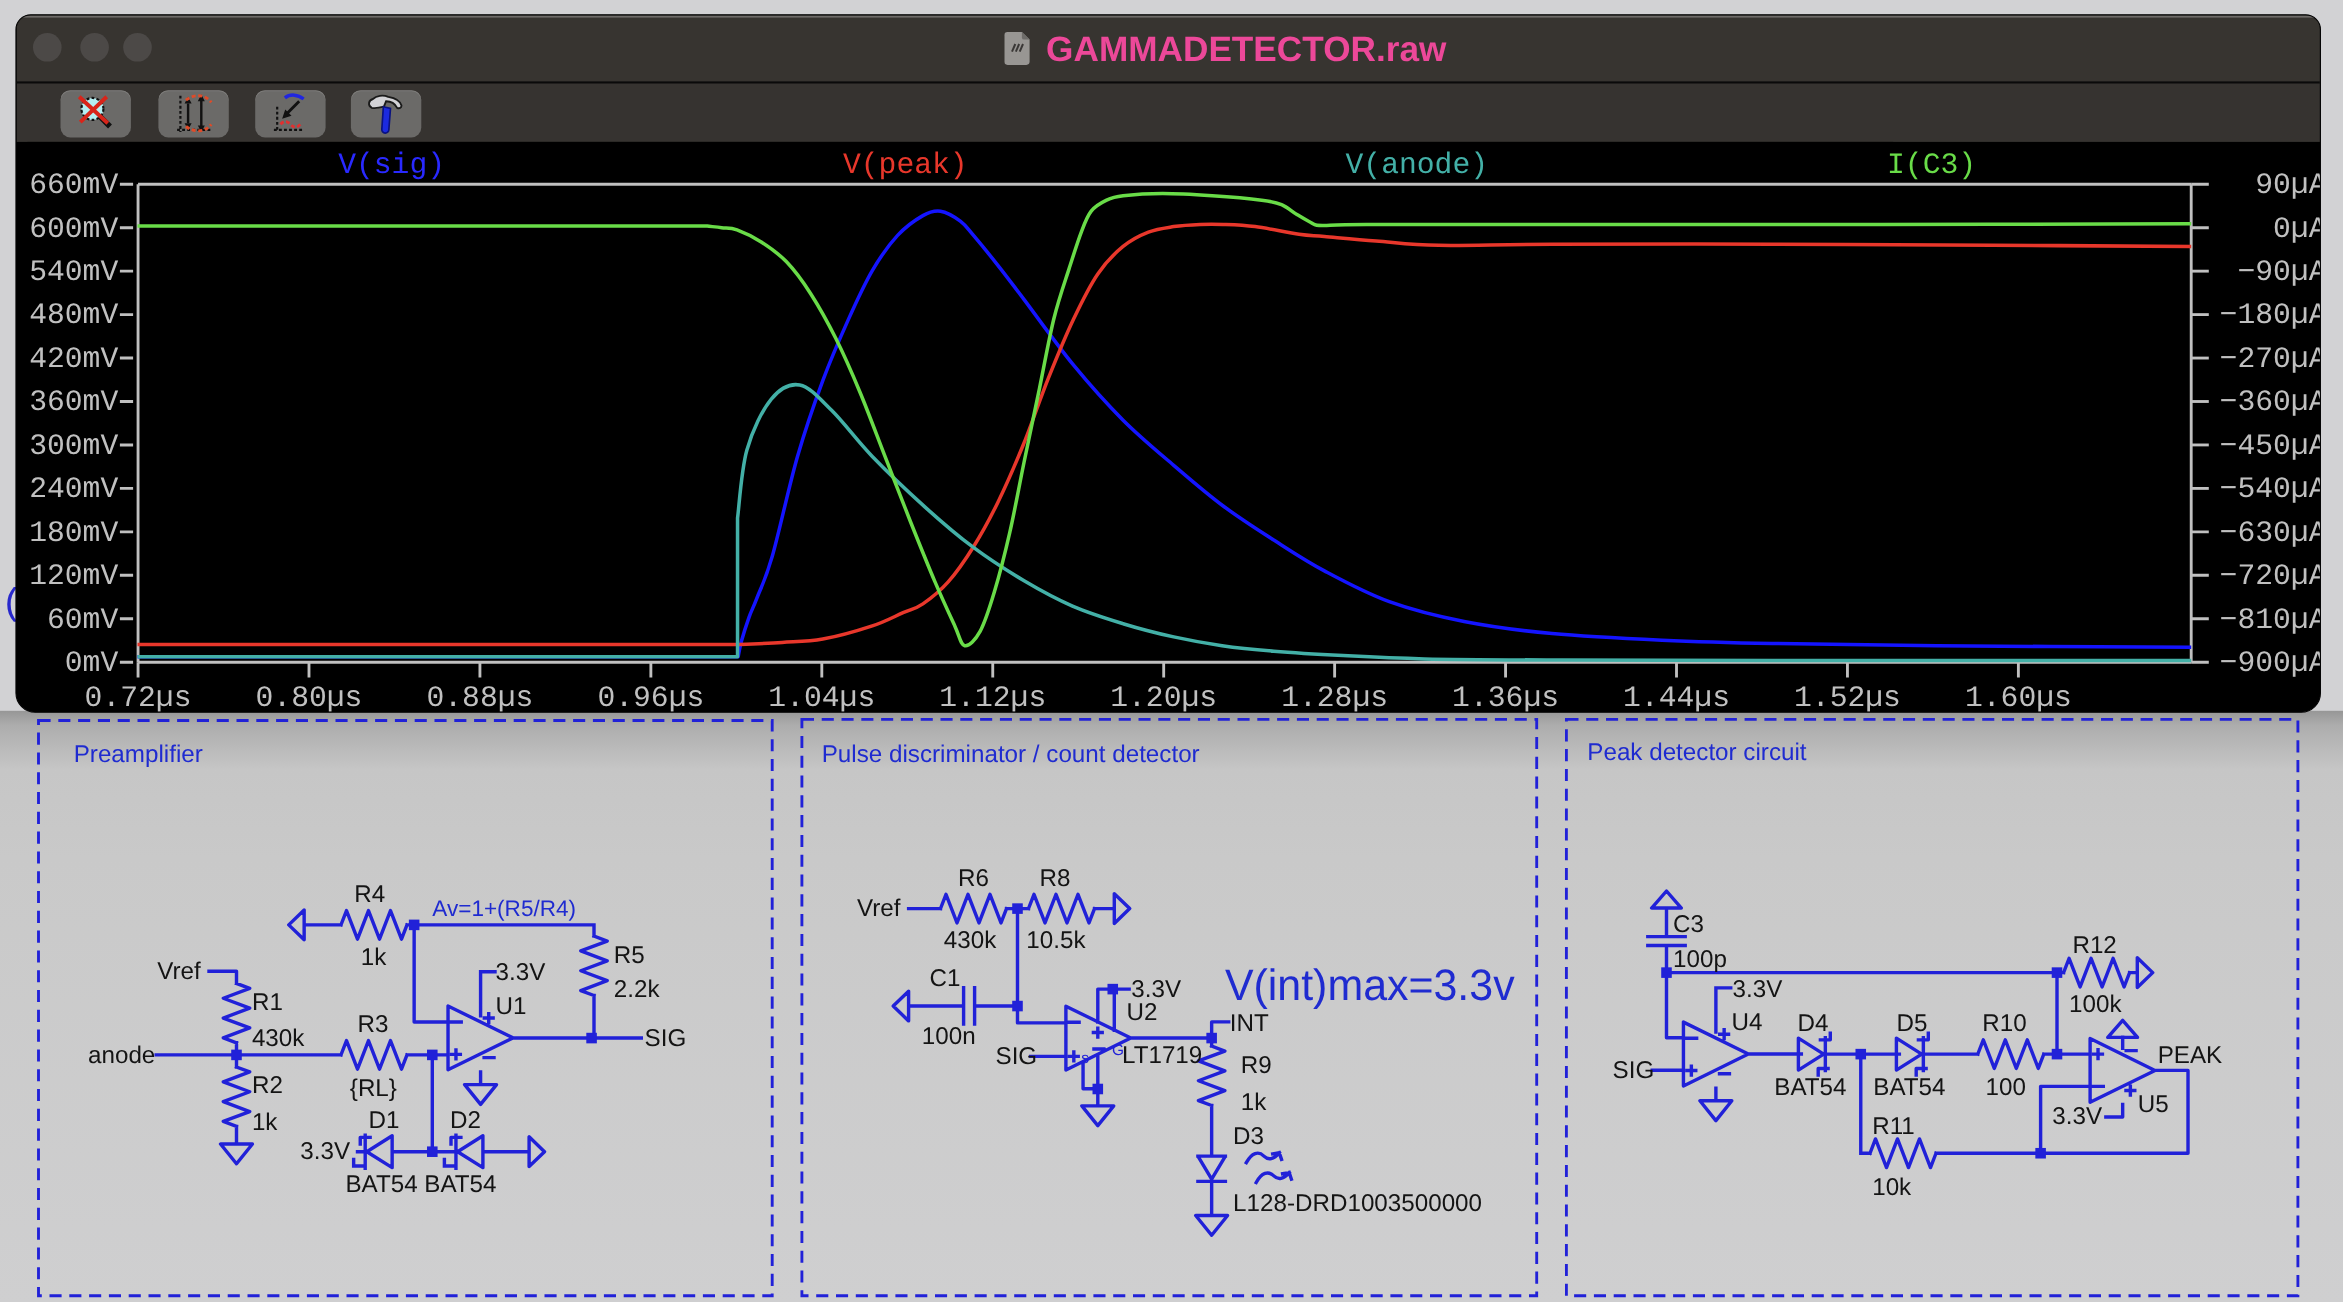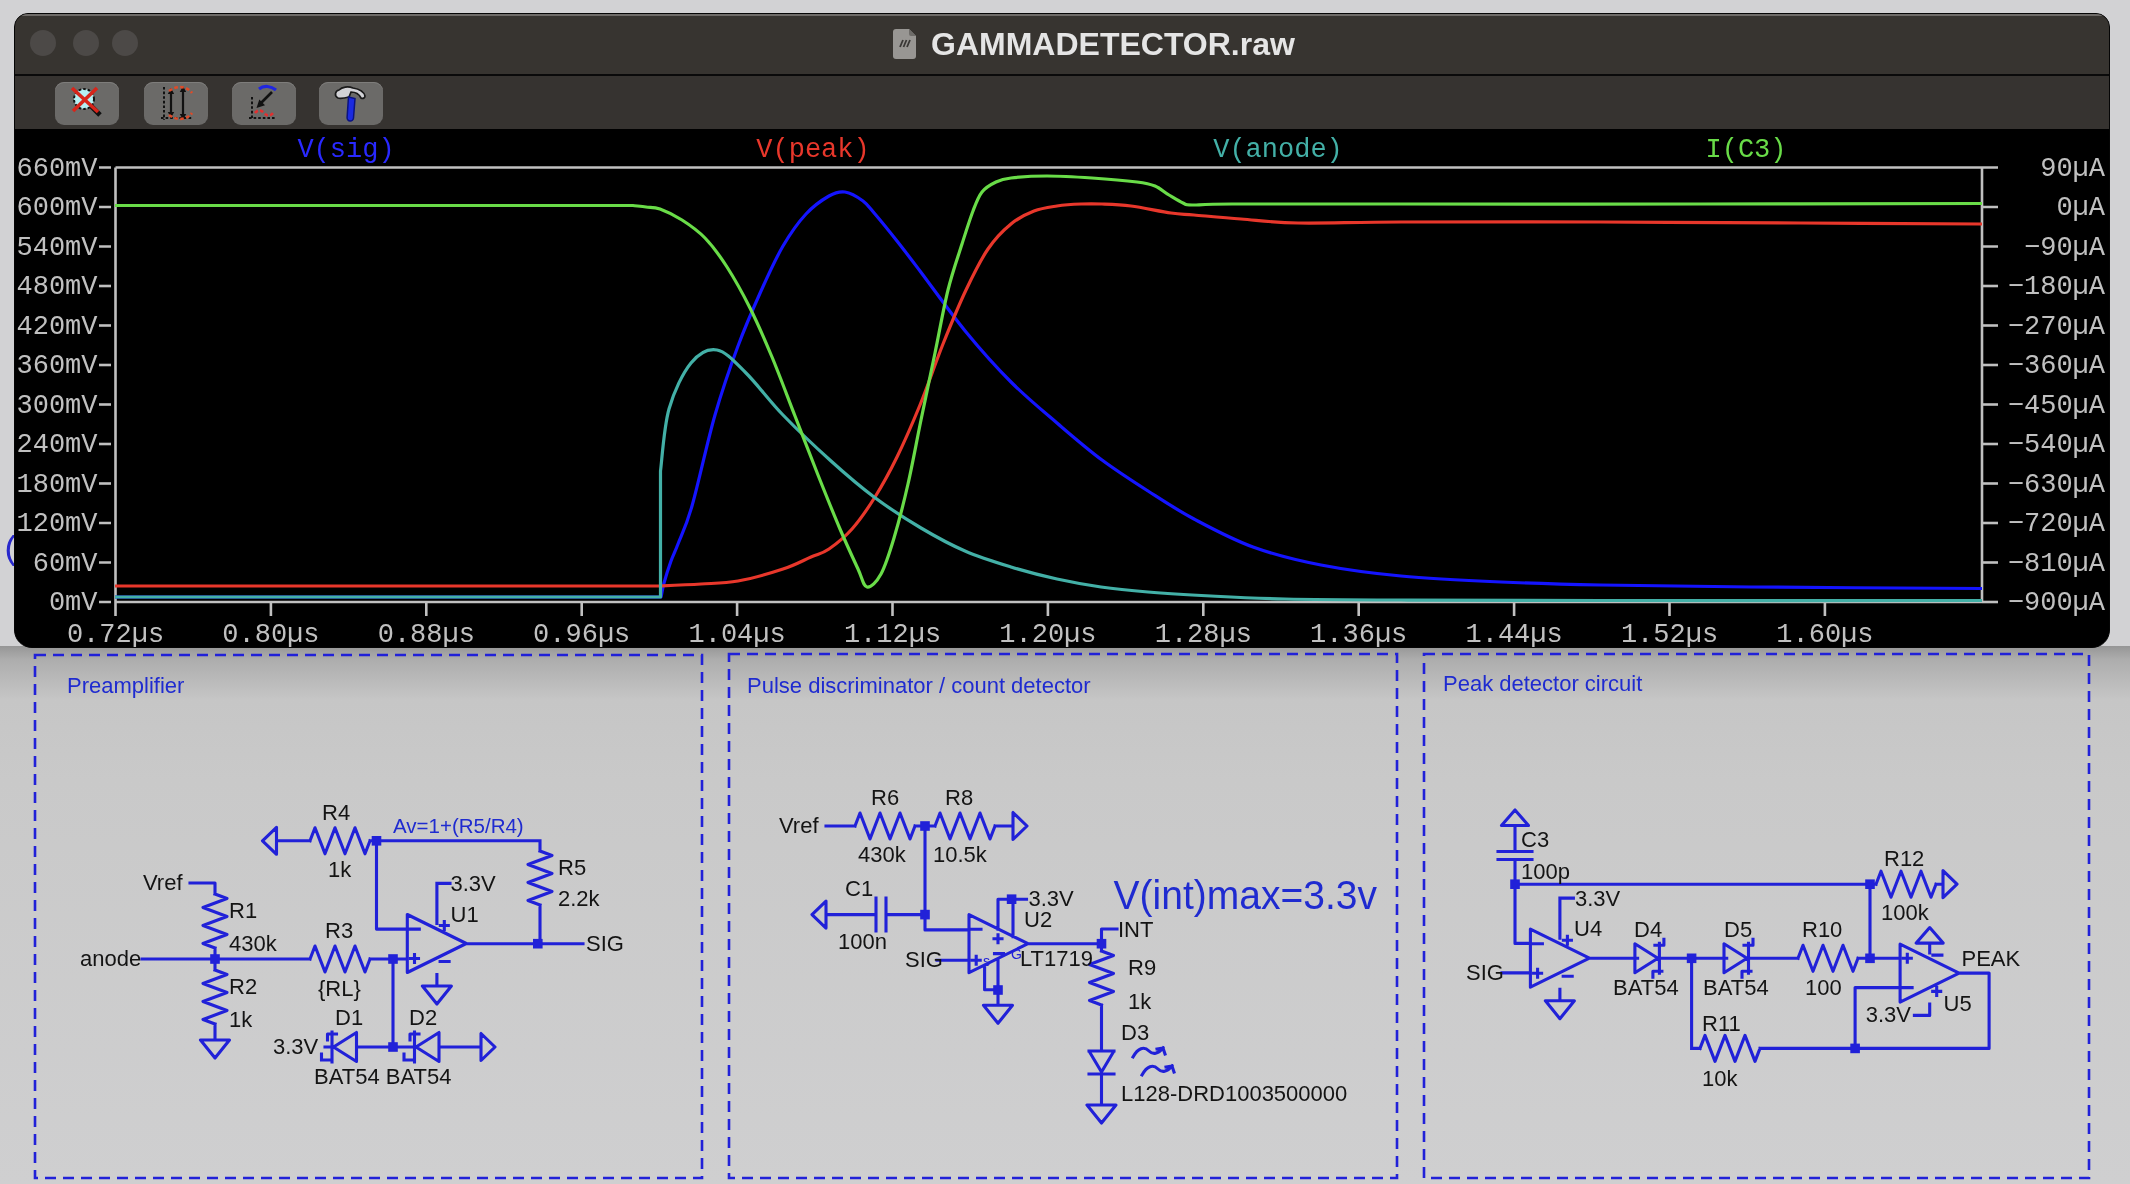--- a/index.html
+++ b/index.html
@@ -1,24 +1,24 @@
 <!DOCTYPE html>
 <html><head><meta charset="utf-8"><style>
 html,body{margin:0;padding:0;}
 body{width:2130px;height:1184px;background:#d2d2d4;font-family:"Liberation Sans",sans-serif;position:relative;overflow:hidden;}
 #schem{position:absolute;left:0;top:646px;}
 #win{position:absolute;left:14px;top:13px;width:2094px;height:633px;border-radius:14px 14px 18px 18px;background:#000;overflow:hidden;border:1px solid #050505;}
 #titlebar{position:absolute;left:0;top:0;width:100%;height:60px;background:#373430;border-bottom:2px solid #0a0a0a;}
 #titlebar .hl{position:absolute;top:0;left:0;width:100%;height:1.5px;background:#6e6b68;}
 .tl{position:absolute;top:16px;width:26px;height:26px;border-radius:50%;background:#4c4947;}
-#title{position:absolute;left:878px;top:0;height:60px;display:flex;align-items:center;color:#e5e5e5;font-weight:bold;font-size:32px;letter-spacing:0px;}
+#title{position:absolute;left:898px;top:0;height:60px;display:flex;align-items:center;color:#ec4899;font-weight:bold;font-size:32px;letter-spacing:0px;}
 #toolbar{position:absolute;left:0;top:62px;width:100%;height:53px;background:#363330;}
 .tbtn{position:absolute;top:6px;width:64px;height:43px;background:#6b6a68;border-radius:9px;box-shadow:inset 0 1px 0 #7e7d7b;}
 .tbtn svg{position:absolute;left:50%;top:50%;transform:translate(-50%,-50%);}
-#plot{position:absolute;left:0;top:115px;width:1696px;height:518px;background:#000;}
+#plot{position:absolute;left:10px;top:115px;width:1696px;height:518px;background:#000;}
 </style></head>
 <body>
 <svg id="schem" width="2130" height="538" viewBox="0 0 2130 538">
 <defs>
 <linearGradient id="bg" x1="0" y1="0" x2="0" y2="1">
 <stop offset="0" stop-color="#969696"></stop>
         <stop offset="0.025" stop-color="#adadad"></stop>
         <stop offset="0.1" stop-color="#c6c6c6"></stop>
         <stop offset="0.25" stop-color="#c9c9c9"></stop>
         <stop offset="1" stop-color="#cfcfd0"></stop>

